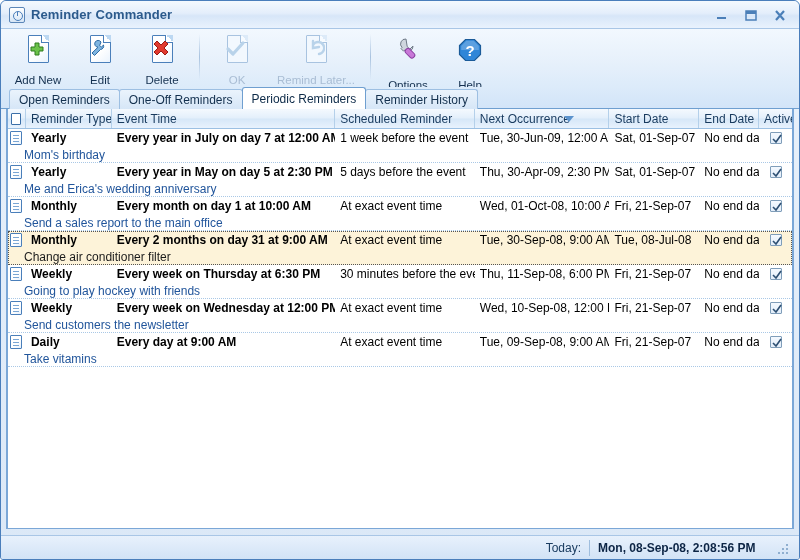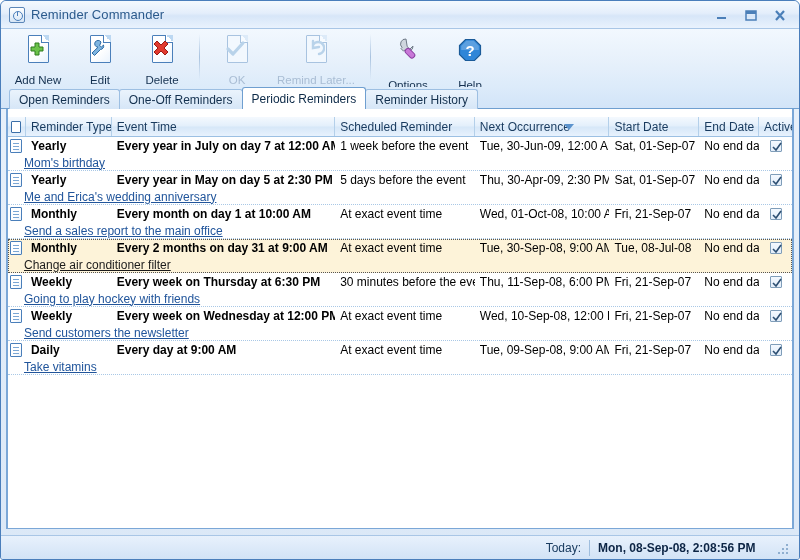--- a/index.html
+++ b/index.html
@@ -52,21 +52,21 @@
     content: "";
     position: absolute;
     left: 7px; top: 4px;
     width: 1px; height: 4px;
     background: #4a7ebb;
     z-index: 2;
   }
   .title-text {
     font-size: 13px;
     color: #2b5a8c;
-    font-weight: normal;
+    font-weight: bold;
     letter-spacing: .1px;
   }
   .win-btns {
     position: absolute;
     right: 6px; top: 0;
     height: 28px;
     display: flex;
     align-items: center;
     gap: 2px;
   }
@@ -188,21 +188,20 @@
     position: relative;
     overflow: hidden;
   }
   .hdr {
     display: flex;
     height: 20px;
     background: linear-gradient(to bottom,#f4f9fe 0%,#e3effb 48%,#d6e7f8 52%,#e8f2fd 100%);
     border-bottom: 1px solid #9cc0e3;
     font-size: 12px;
     color: #183a5e;
-    margin-top: 8px;
   }
   .hc {
     display: flex; align-items: center;
     padding-left: 5px;
     border-right: 1px solid #b4d0ea;
     overflow: hidden;
     white-space: nowrap;
     position: relative;
   }
   .hc .sortarrow {
@@ -243,21 +242,20 @@
   .c-start { color: #000; }
   .c-end { color: #000; }
   .c-active { display: flex; align-items: center; justify-content: center; padding-left: 0; }
   .rline2 {
     height: 17px;
     font-size: 12px;
     color: #21559b;
     padding-left: 16px;
     display: flex;
     align-items: center;
-    text-decoration: underline;
   }
   .row.sel .rline2 { color: #1b1b1b; padding-left: 16px; }
 
   .listicon {
     width: 12px; height: 14px;
     background: linear-gradient(135deg,#ffffff 0%,#ffffff 60%,#e7f1fc 100%);
     border: 1px solid #4a7fba;
     position: relative;
     border-radius: 1px;
   }

